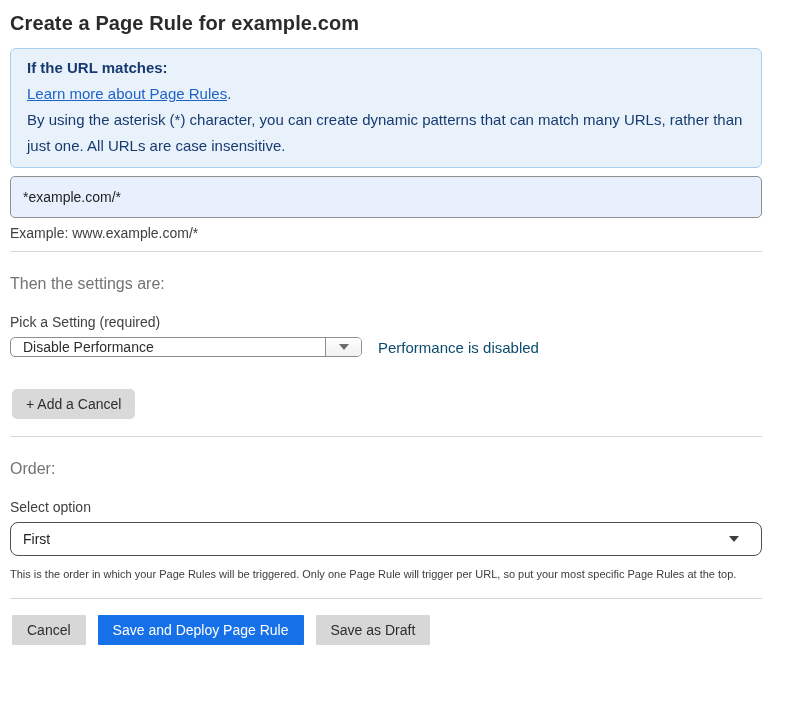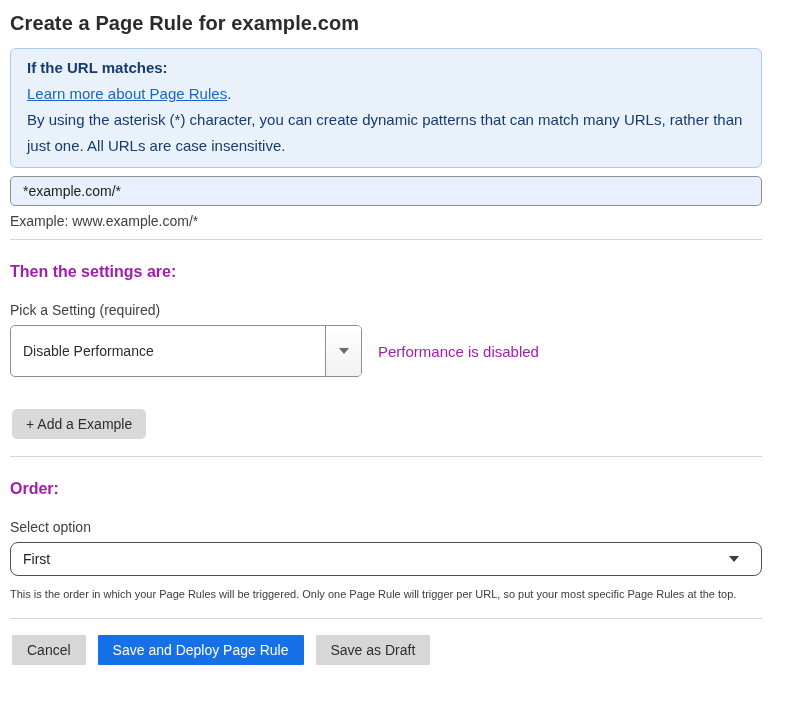--- a/index.html
+++ b/index.html
@@ -43,21 +43,21 @@
   
   .field-label {
     font-size: 14px;
     color: #404040;
     margin-top: 21px;
   }
   .url-input {
     display: block;
     margin-top: 8px;
     width: 752px;
-    height: 30px;
+    height: 42px;
     background: #e8f0fe;
     border: 1px solid #8f8f8f;
     border-radius: 5px;
     padding: 0 12px;
     font-size: 14px;
     color: #222222;
     font-family: "Liberation Sans", "DejaVu Sans", sans-serif;
     outline: none;
   }
   .field-hint {
@@ -69,32 +69,32 @@
   .divider {
     border: none;
     border-top: 1px solid #d6d6d6;
     height: 0;
     margin-top: 10px;
   }
 
   
   .section-heading {
     font-size: 16px;
-    font-weight: 700;
-    color: #a21caf;
+    font-weight: 400;
+    color: #737373;
     margin-top: 23px;
   }
   .picker-row {
     display: flex;
     align-items: center;
     margin-top: 7px;
   }
   .setting-select {
     width: 352px;
-    height: 52px;
+    height: 20px;
     background: #ffffff;
     border: 1px solid #8e8e8e;
     border-radius: 5px;
     display: flex;
     align-items: stretch;
     cursor: pointer;
     overflow: hidden;
   }
   .setting-select .select-value {
     flex: 1;
@@ -115,21 +115,21 @@
   .tri-down {
     width: 0;
     height: 0;
     border-left: 5px solid transparent;
     border-right: 5px solid transparent;
     border-top: 6px solid #6b6b6b;
   }
   .status-text {
     margin-left: 16px;
     font-size: 15px;
-    color: #a21caf;
+    color: #0c4a6e;
   }
   .add-setting-btn {
     margin-top: 32px;
     margin-left: 2px;
     display: inline-flex;
     align-items: center;
     height: 30px;
     padding: 0 14px;
     background: #d9d9d9;
     border: none;
@@ -215,21 +215,21 @@
   <div class="picker-row">
     <div class="setting-select">
       <span class="select-value">Disable Performance</span>
       <span class="arrow-section">
         <span class="tri-down"></span>
       </span>
     </div>
     <span class="status-text">Performance is disabled</span>
   </div>
 
-  <button class="add-setting-btn">+ Add a Example</button>
+  <button class="add-setting-btn">+ Add a Cancel</button>
 
   <hr class="divider" style="margin-top:17px">
 
   <div class="section-heading">Order:</div>
 
   <div class="field-label">Select option</div>
   <div class="order-select">
     <span class="select-value">First</span>
     <span class="tri-down"></span>
   </div>

